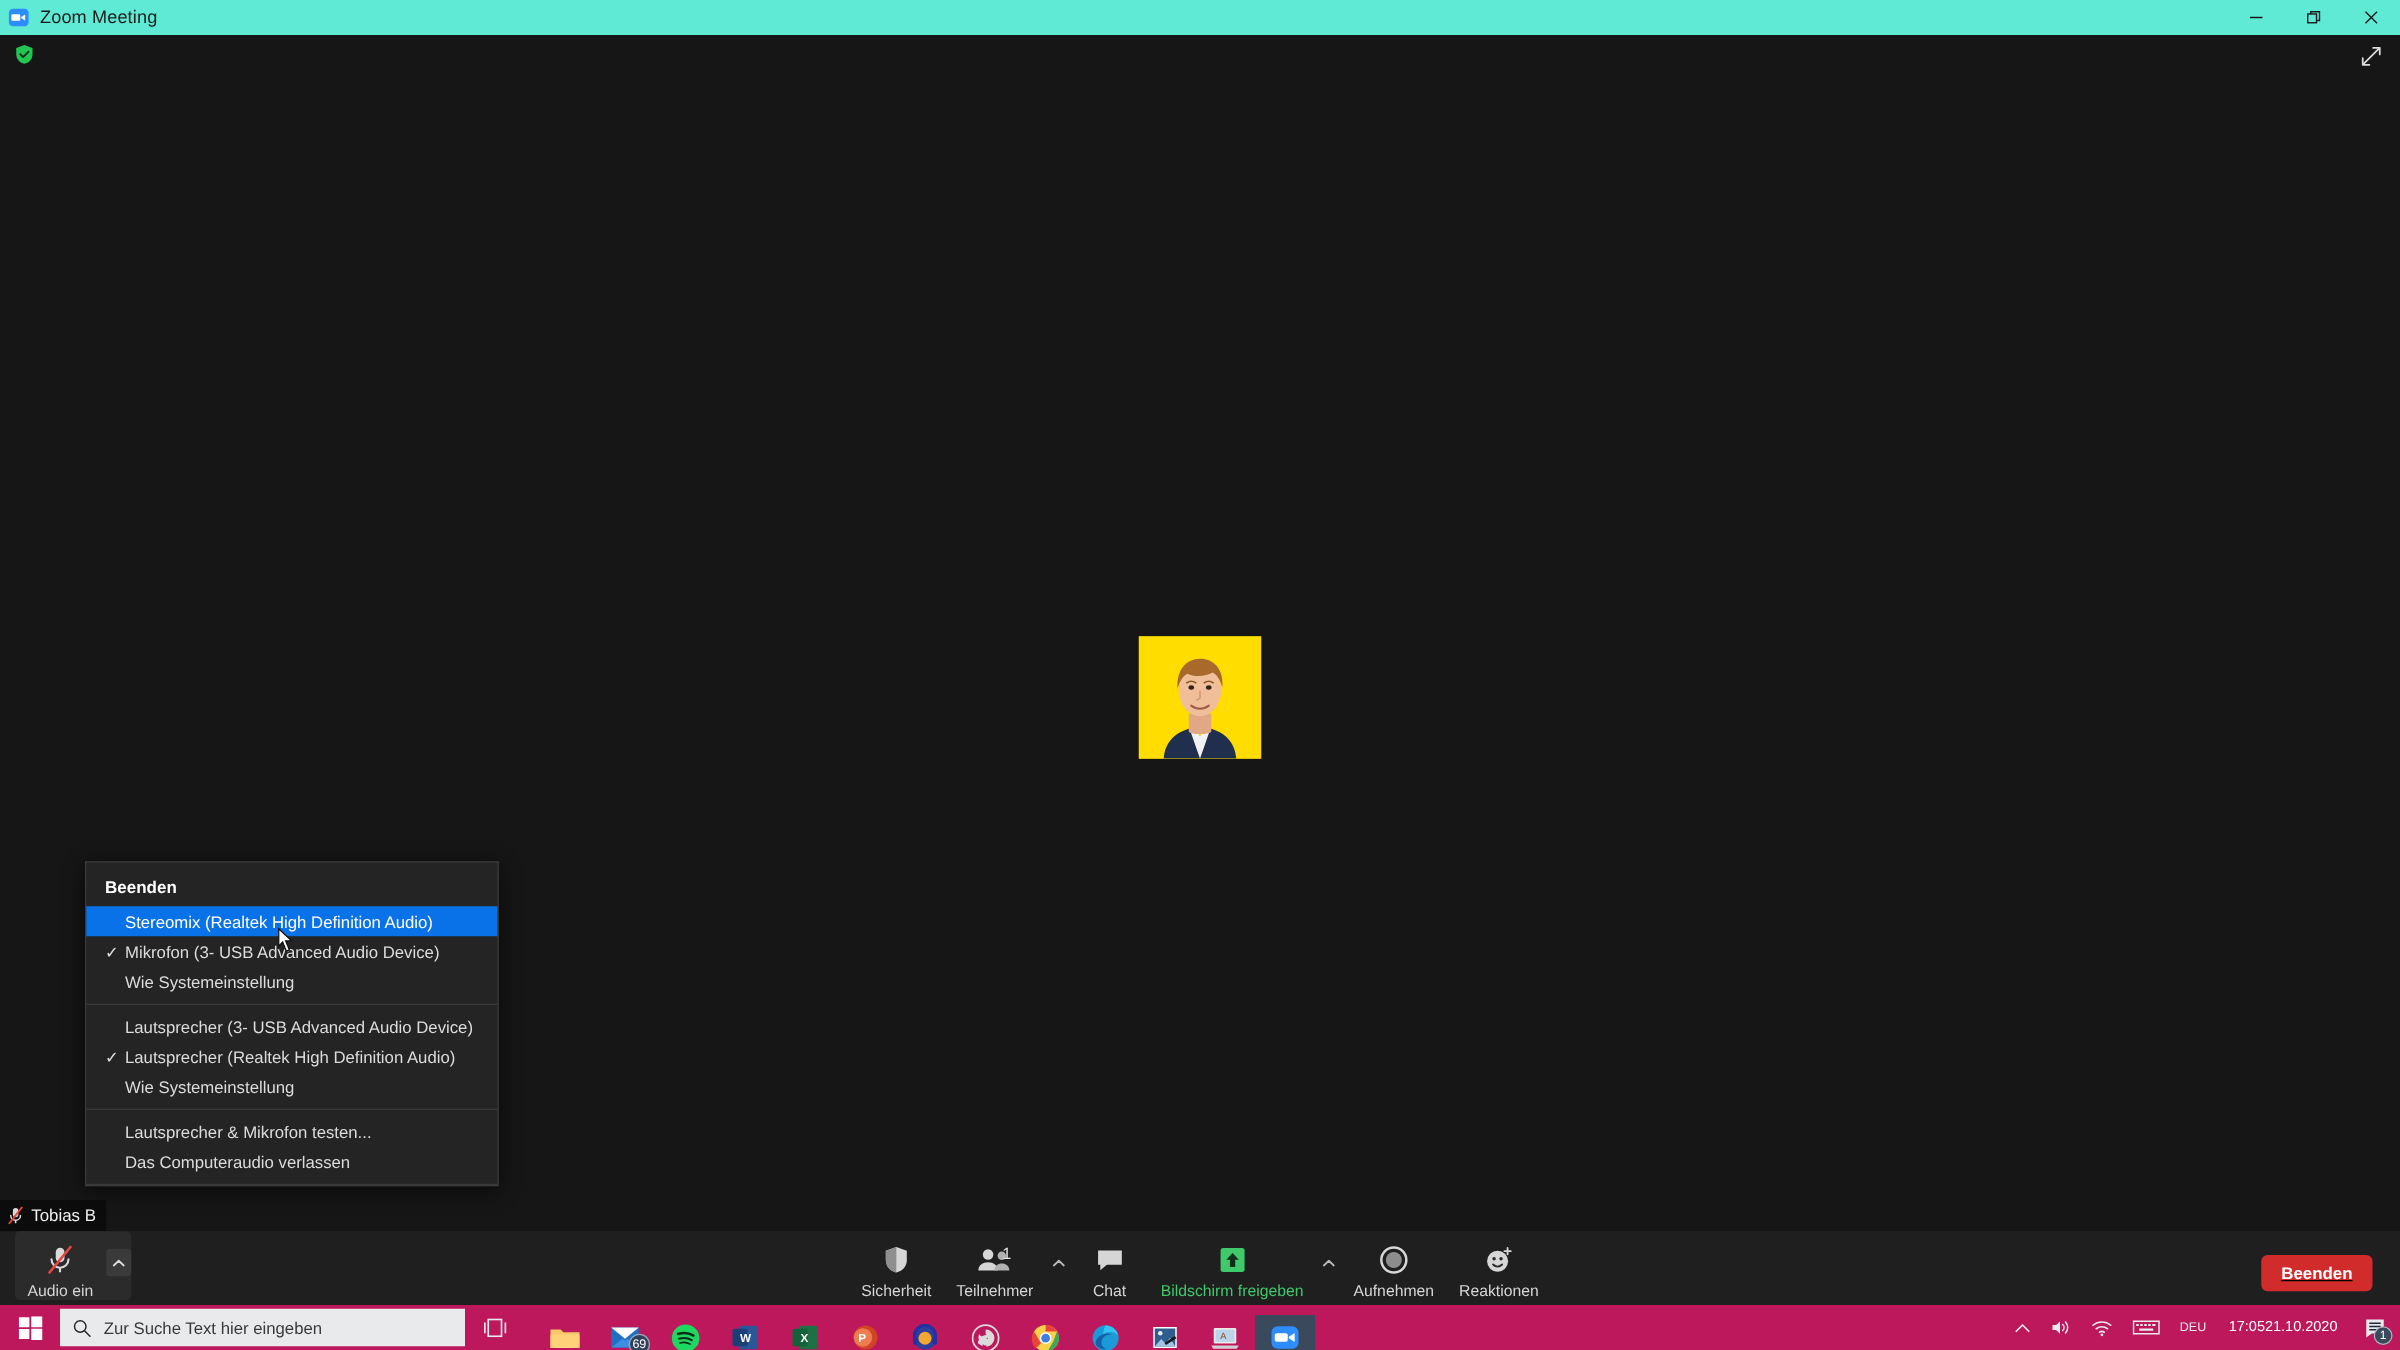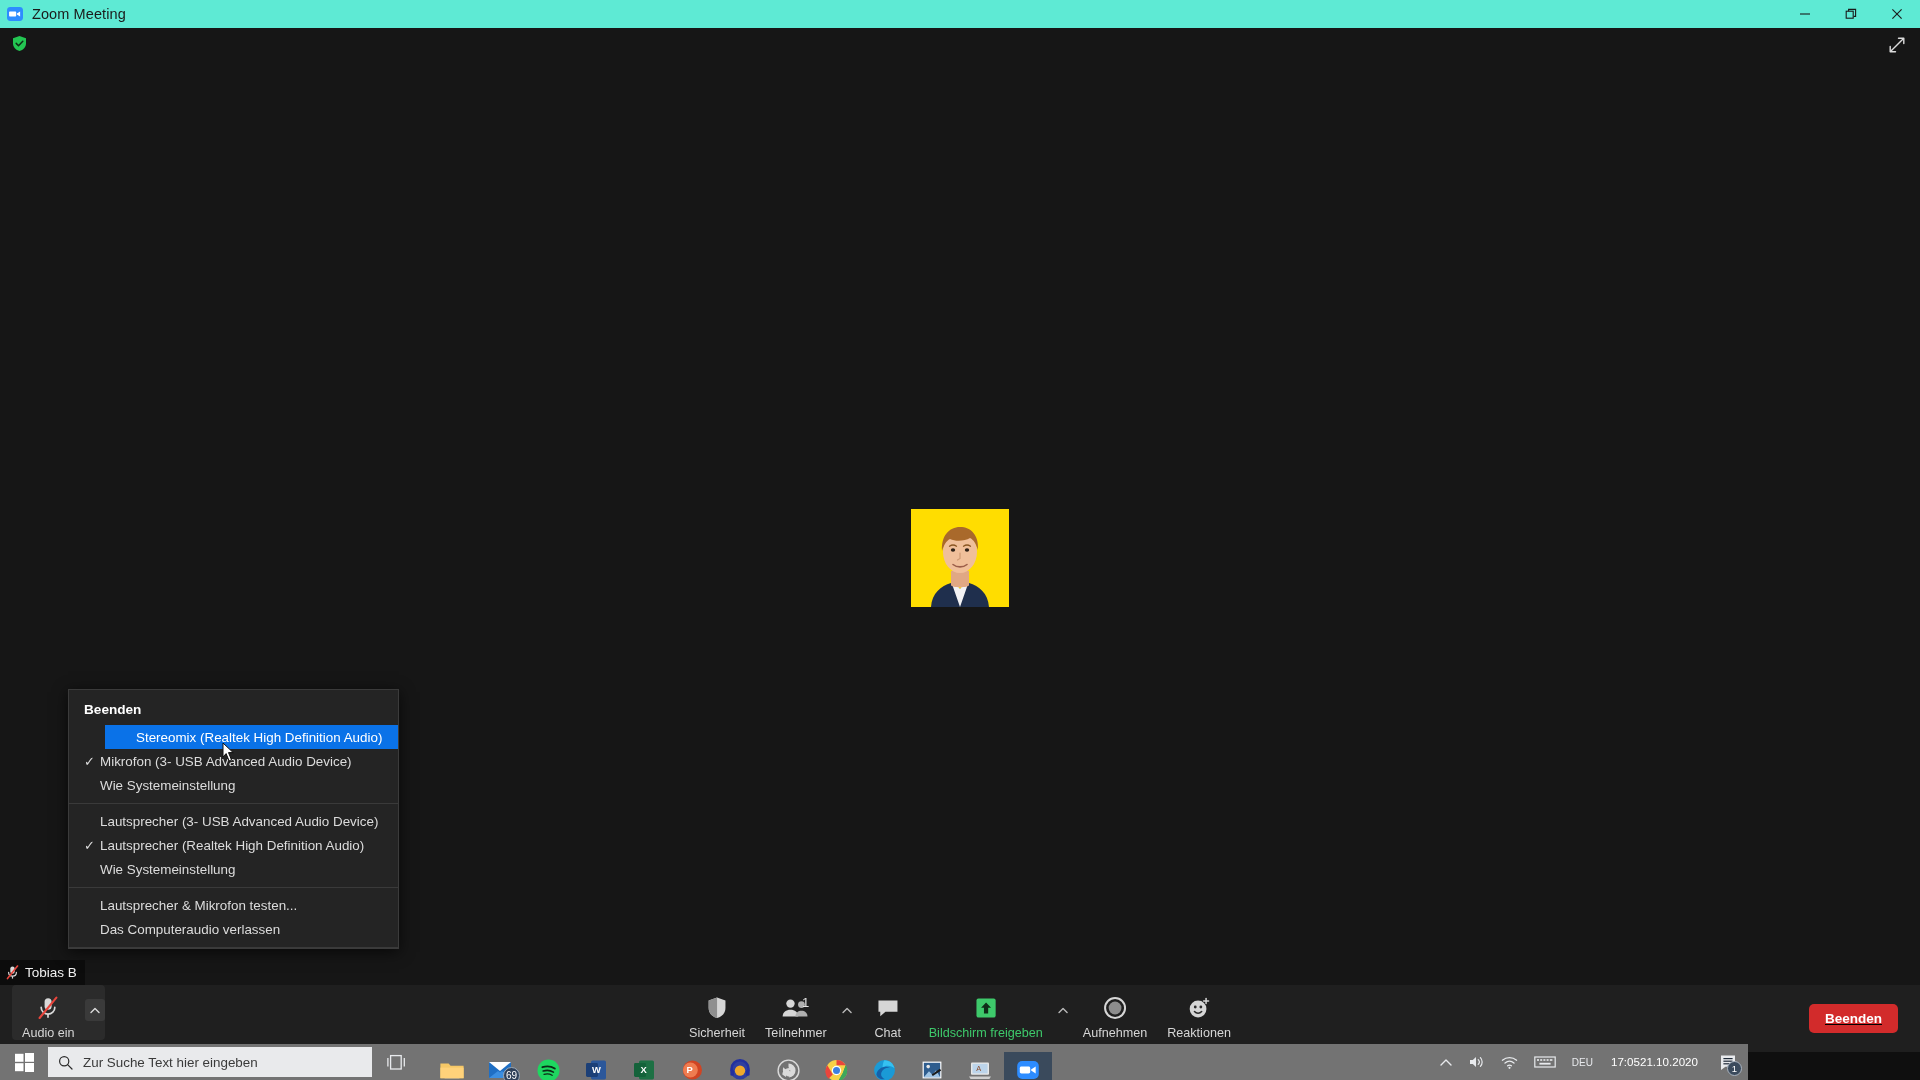--- a/index.html
+++ b/index.html
@@ -110,21 +110,20 @@
     cursor: default;
   }
   .menu-item .tick {
     width: 16px; flex: 0 0 16px;
     font-size: 13px; color: #dcdcdc; line-height: 1;
   }
   .menu-item .mlabel { display: block; }
   .menu-item.selected {
     background: #0a72e8;
     color: #ffffff;
-    margin-left: 36px;
   }
   .menu-item.selected .mlabel { color: #ffffff; }
 
   #cursor-arrow {
     position: absolute;
     left: 222px; top: 714px;
     width: 13px; height: 20px;
     z-index: 60;
     pointer-events: none;
   }
@@ -190,22 +189,22 @@
     font-weight: bold;
     border: none;
     border-radius: 5px;
     padding: 7px 16px;
     cursor: pointer;
   }
 
   
   #taskbar {
     position: absolute; left: 0; bottom: 0;
-    width: 1748px; height: 36px;
-    background: #737373;
+    width: 1920px; height: 36px;
+    background: #be185d;
     display: flex; align-items: center;
     z-index: 80;
   }
   #start-btn {
     width: 48px; height: 36px;
     display: flex; align-items: center; justify-content: center;
   }
   #search-box {
     width: 324px; height: 30px;
     background: #e9eaec;

